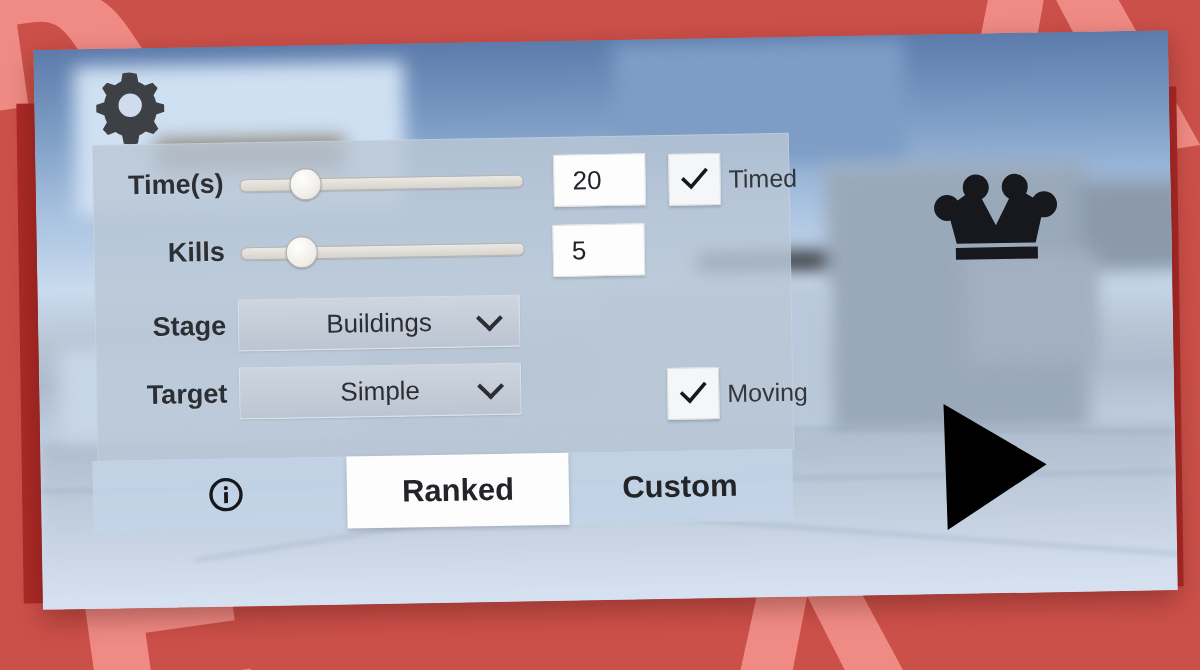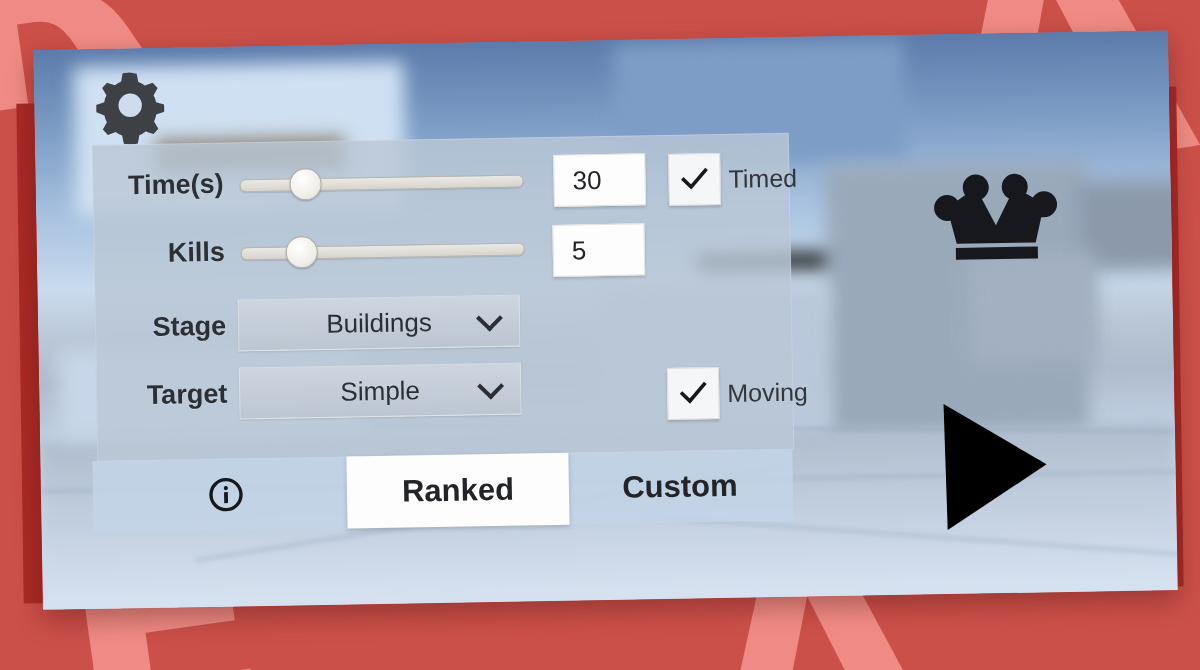--- a/index.html
+++ b/index.html
@@ -220,21 +220,21 @@
 
       <div class="row row-target">
         <div class="flabel">Target</div>
         <div class="dropdown">
           <span class="dval">Simple</span>
           <span class="chev"></span>
         </div>
       </div>
 
       <div class="numbox num-time">
-        <span>30</span>
+        <span>20</span>
       </div>
       <div class="numbox num-kills">
         <span>5</span>
       </div>
 
       <div class="chk chk-timed">
         <svg width="34" height="34" viewBox="0 0 34 34">
           <path d="M6 17 L13.5 24.5 L28 8" fill="none" stroke="#17181b" stroke-width="3.6" stroke-linecap="square"></path>
         </svg>
       </div>

